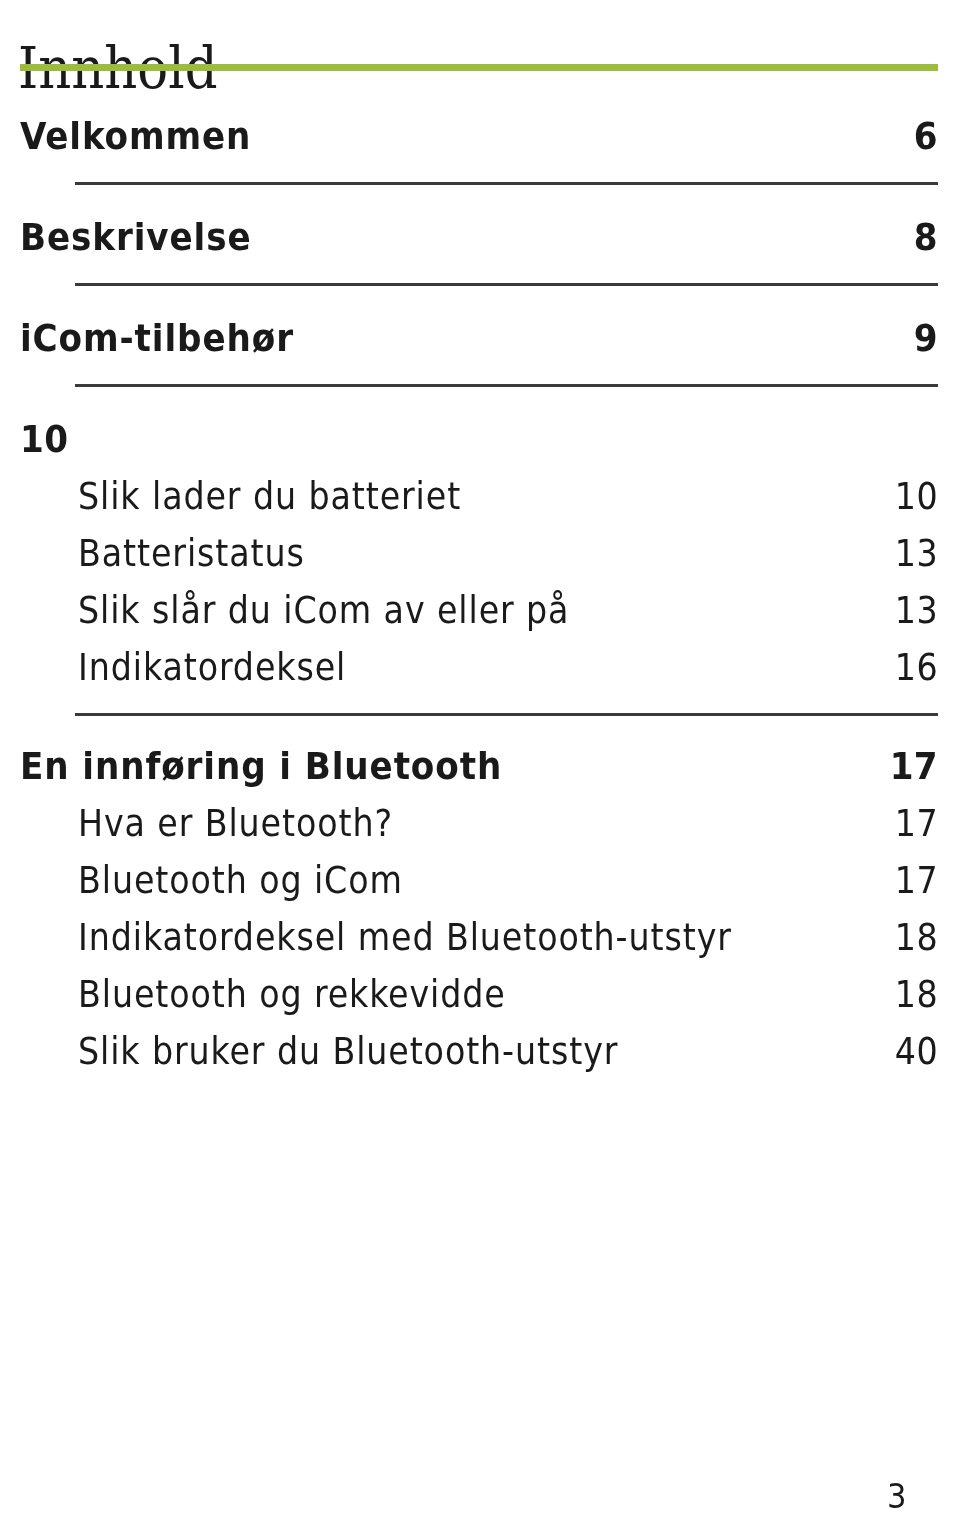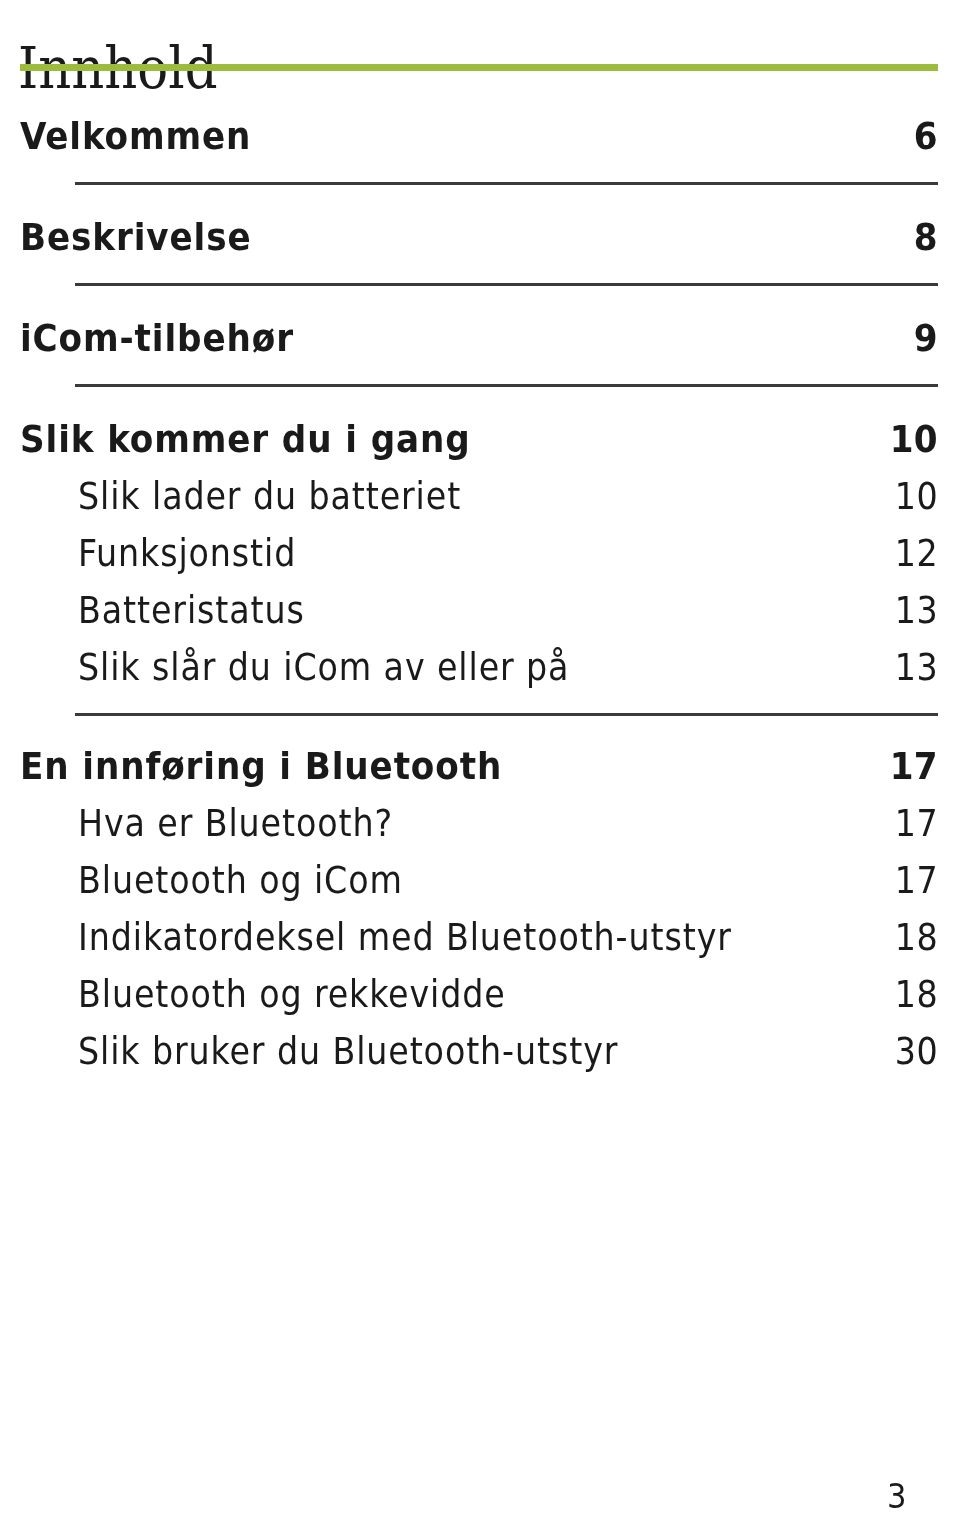--- a/index.html
+++ b/index.html
@@ -154,39 +154,38 @@
         <span class="label">Beskrivelse</span>
         <span class="page-no">8</span>
       </div>
       <div class="sep after-heading"></div>
       <div class="entry level1">
         <span class="label">iCom-tilbehør</span>
         <span class="page-no">9</span>
       </div>
       <div class="sep after-heading"></div>
       <div class="entry level1">
-        <span class="label">Slik kommer du i gang</span>
         <span class="page-no">10</span>
       </div>
       <div class="entry level2">
         <span class="label">Slik lader du batteriet</span>
         <span class="page-no">10</span>
       </div>
       <div class="entry level2">
-        <span class="label">Funksjonstid</span>
-        <span class="page-no">12</span>
-      </div>
-      <div class="entry level2">
         <span class="label">Batteristatus</span>
         <span class="page-no">13</span>
       </div>
       <div class="entry level2">
         <span class="label">Slik slår du iCom av eller på</span>
         <span class="page-no">13</span>
       </div>
+      <div class="entry level2">
+        <span class="label">Indikatordeksel</span>
+        <span class="page-no">16</span>
+      </div>
       <div class="sep group-end"></div>
       <div class="entry level1">
         <span class="label">En innføring i Bluetooth</span>
         <span class="page-no">17</span>
       </div>
       <div class="entry level2">
         <span class="label">Hva er Bluetooth?</span>
         <span class="page-no">17</span>
       </div>
       <div class="entry level2">
@@ -196,19 +195,19 @@
       <div class="entry level2">
         <span class="label">Indikatordeksel med Bluetooth-utstyr</span>
         <span class="page-no">18</span>
       </div>
       <div class="entry level2">
         <span class="label">Bluetooth og rekkevidde</span>
         <span class="page-no">18</span>
       </div>
       <div class="entry level2">
         <span class="label">Slik bruker du Bluetooth-utstyr</span>
-        <span class="page-no">30</span>
+        <span class="page-no">40</span>
       </div>
     </div>
 
   <div class="folio">3</div>
 
 </div>
 
 </body></html>

